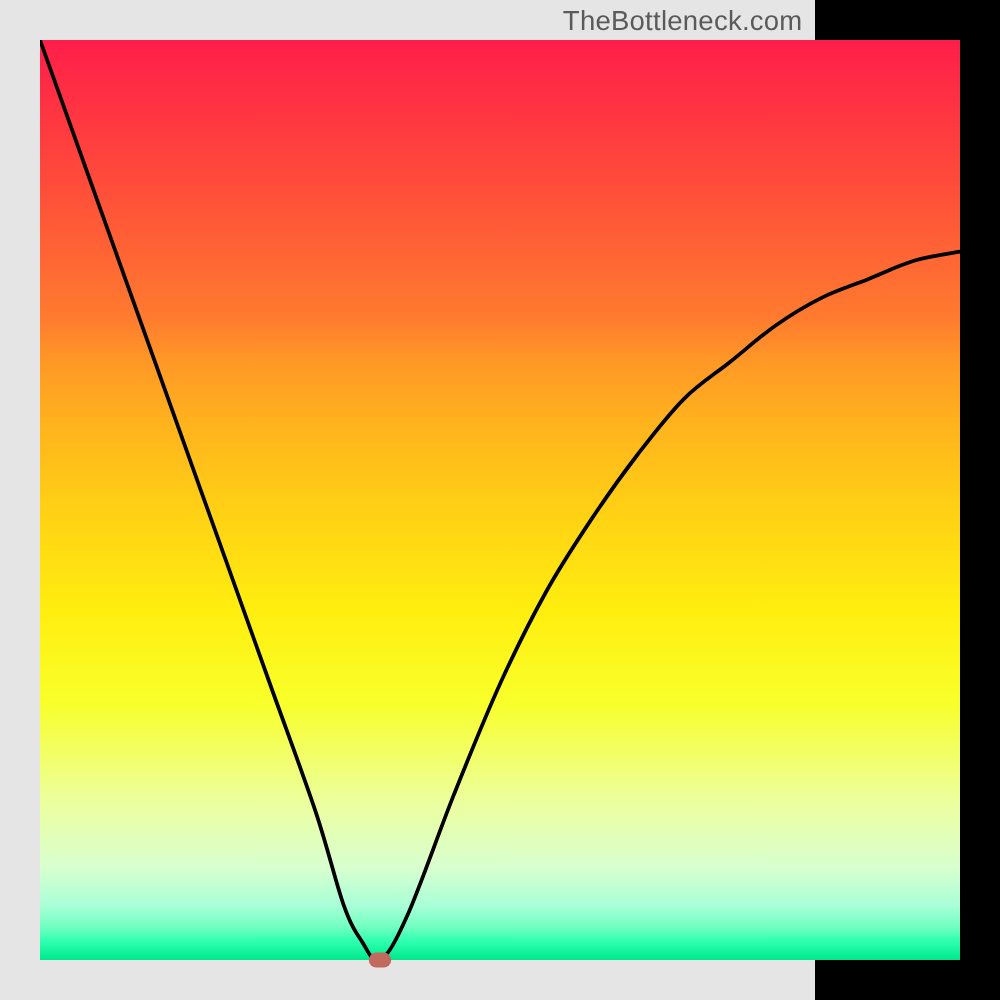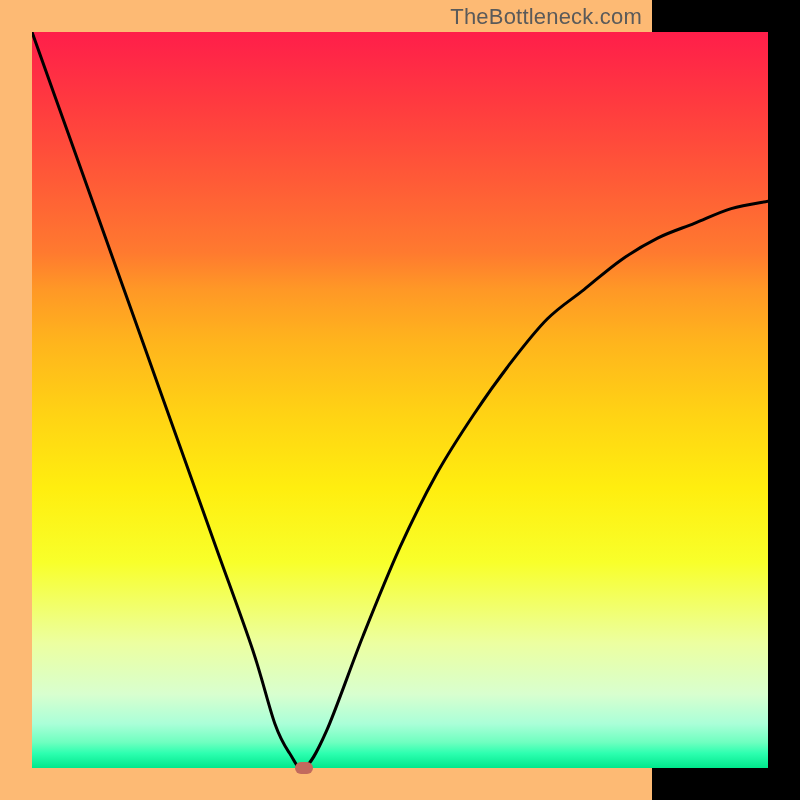--- a/index.html
+++ b/index.html
@@ -10,21 +10,21 @@
     background: #000;
     overflow: hidden;
     font-family: Arial, Helvetica, sans-serif;
   }
   .frame {
     position: absolute;
     top: 0;
     left: 0;
     width: 652px;
     height: 800px;
-    background: #fdba74;
+    background: #e5e5e5;
   }
   .plot-area {
     position: absolute;
     top: 32px;
     left: 32px;
     width: 736px;
     height: 736px;
     background: linear-gradient(to bottom,
       #ff1e4a 0%,
       #ff3b3f 10%,

